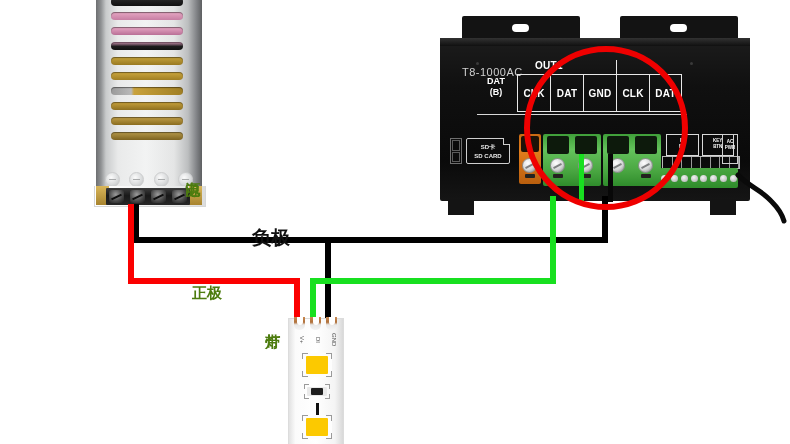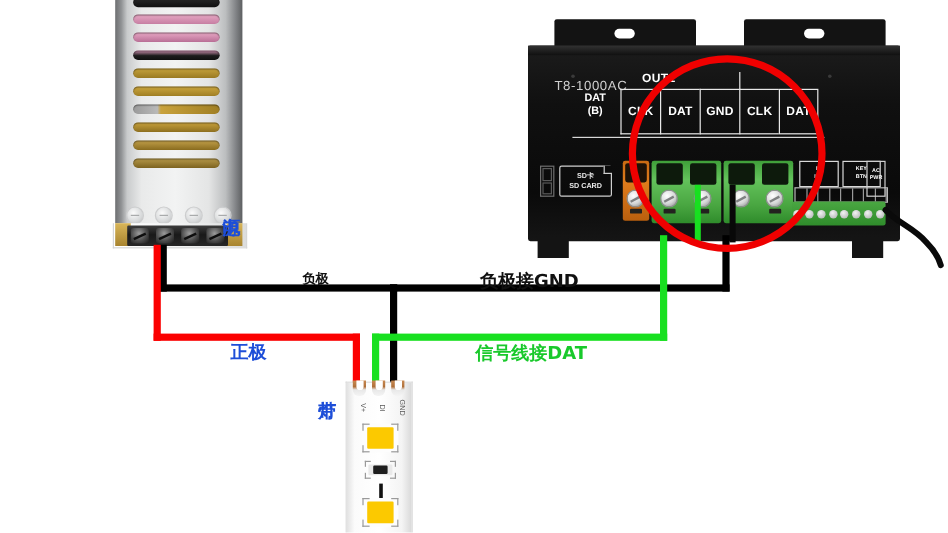--- a/index.html
+++ b/index.html
@@ -515,21 +515,21 @@
     border-top: 9px solid #111;
   }
 
   
   .lbl {
     position: absolute;
     font-family: "DejaVu Sans", "Liberation Sans", sans-serif;
     font-weight: bold;
     white-space: nowrap;
   }
-  .lbl-red { color: #1d4ed8; text-align: right; }
+  .lbl-red { color: #4d7c0f; text-align: right; }
   .lbl-blk { color: #111111; }
   .lbl-grn { color: #19c92b; }
   .vert {
     writing-mode: vertical-rl;
     text-orientation: upright;
     line-height: 1.05;
   }
 </style>
 </head>
 <body>
@@ -728,23 +728,21 @@
 
     <div class="led-chip" style="top:96px;">
       <div class="core"></div>
       <span class="corner c-tl"></span>
       <span class="corner c-tr"></span>
       <span class="corner c-bl"></span>
       <span class="corner c-br"></span>
     </div>
   </div>
 
-  <div class="lbl lbl-blk" style="left:252px; top:225px; font-size:11px;">负极</div>
-
-  <div class="lbl lbl-blk" style="left:400px; top:225px; font-size:15px;">负极接GND</div>
+  <div class="lbl lbl-blk" style="left:252px; top:225px; font-size:19px;">负极</div>
+
 
   <div class="lbl lbl-red" style="left:192px; top:284px; font-size:15px;">正极</div>
 
-  <div class="lbl lbl-grn" style="left:396px; top:285px; font-size:15px;">信号线接DAT</div>
 
   <div class="lbl lbl-red vert" style="left:264px; top:322px; font-size:15px;">灯带</div>
 
 </div>
 
 </body></html>

